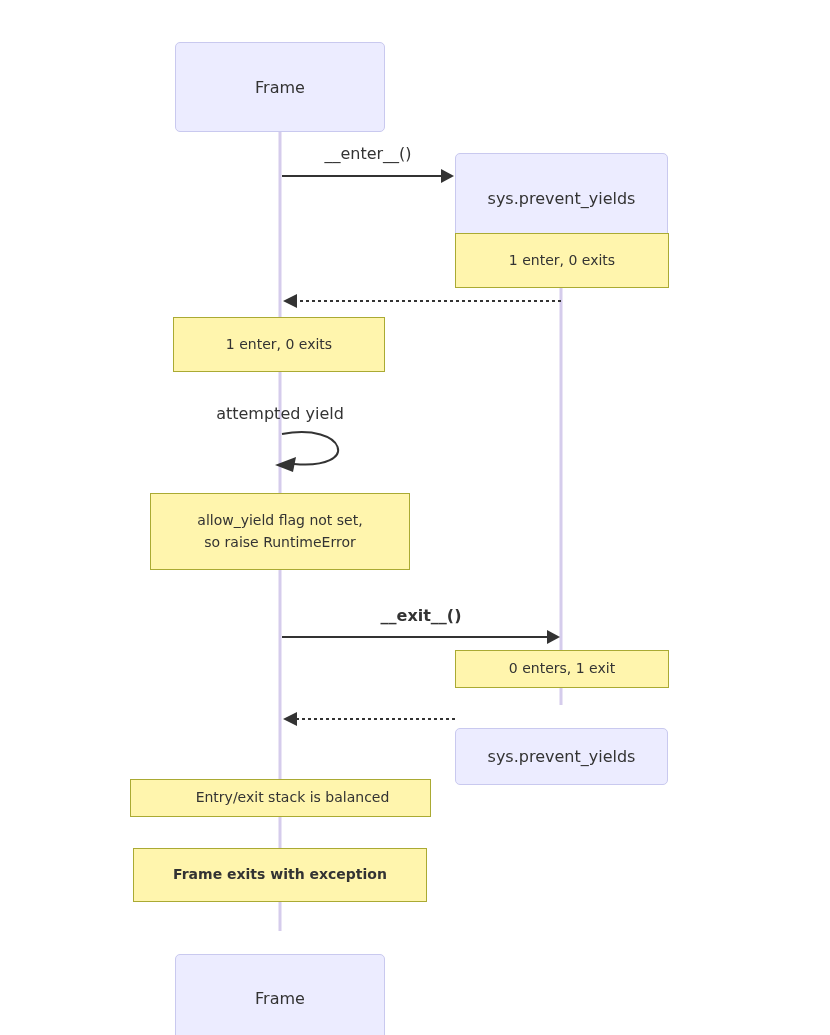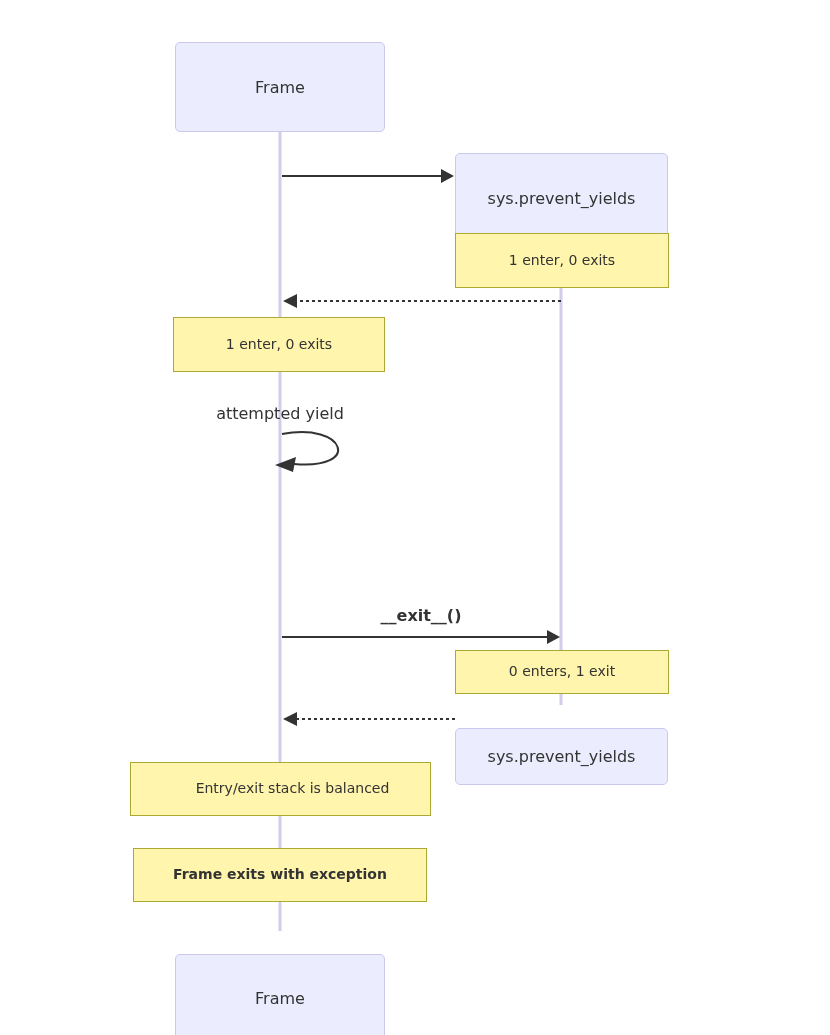--- a/index.html
+++ b/index.html
@@ -108,29 +108,32 @@
   </svg>
 
   <div class="actor-box" style="left:175px; top:19px; width:210px; height:90px;">Frame</div>
 
   <div class="actor-box" style="left:455px; top:130px; width:213px; height:90px;">sys.prevent_yields</div>
 
   <div class="actor-box" style="left:455px; top:705px; width:213px; height:57px;">sys.prevent_yields</div>
 
   <div class="actor-box" style="left:175px; top:931px; width:210px; height:88px;">Frame</div>
 
+  <div class="msg-label" style="left:282px; top:141px; width:172px; height:24px;">__enter__()</div>
 
   <div class="msg-label" style="left:160px; top:401px; width:240px; height:24px;">attempted yield</div>
 
   <div class="msg-label" style="left:282px; top:603px; width:278px; height:24px;font-weight:bold;">__exit__()</div>
 
   <div class="note-box" style="left:455px; top:233px; width:214px; height:55px;">1 enter, 0 exits</div>
 
   <div class="note-box" style="left:173px; top:317px; width:212px; height:55px;">1 enter, 0 exits</div>
 
+  <div class="note-box" style="left:150px; top:493px; width:260px; height:77px;">allow_yield flag not set,
+so raise RuntimeError</div>
 
-  <div class="note-box" style="left:455px; top:650px; width:214px; height:44px;">0 enters, 1 exit</div>
+  <div class="note-box" style="left:455px; top:650px; width:214px; height:38px;">0 enters, 1 exit</div>
 
-  <div class="note-box" style="left:130px; top:762px; width:301px; height:54px;padding-left:24px;">Entry/exit stack is balanced</div>
+  <div class="note-box" style="left:130px; top:779px; width:301px; height:38px;padding-left:24px;">Entry/exit stack is balanced</div>
 
   <div class="note-box" style="left:133px; top:848px; width:294px; height:54px;font-weight:bold;">Frame exits with exception</div>
 
 </div>
 
 </body></html>

